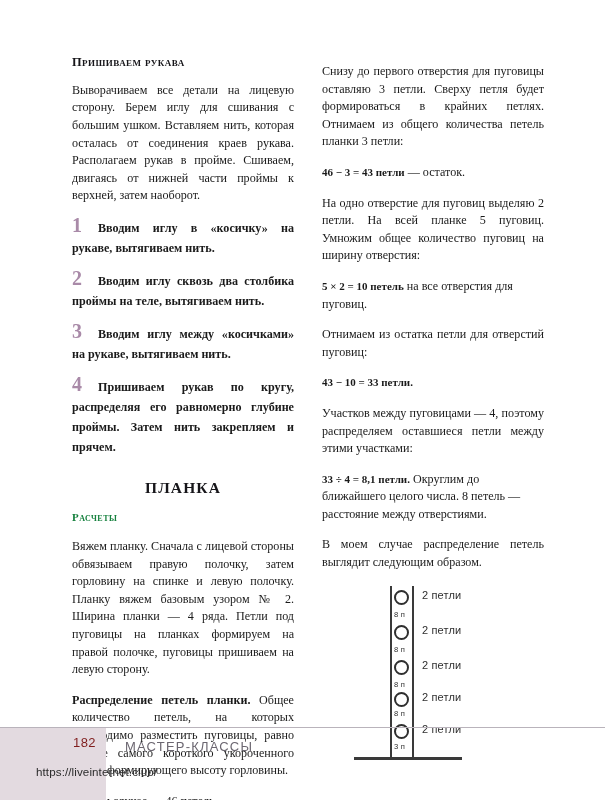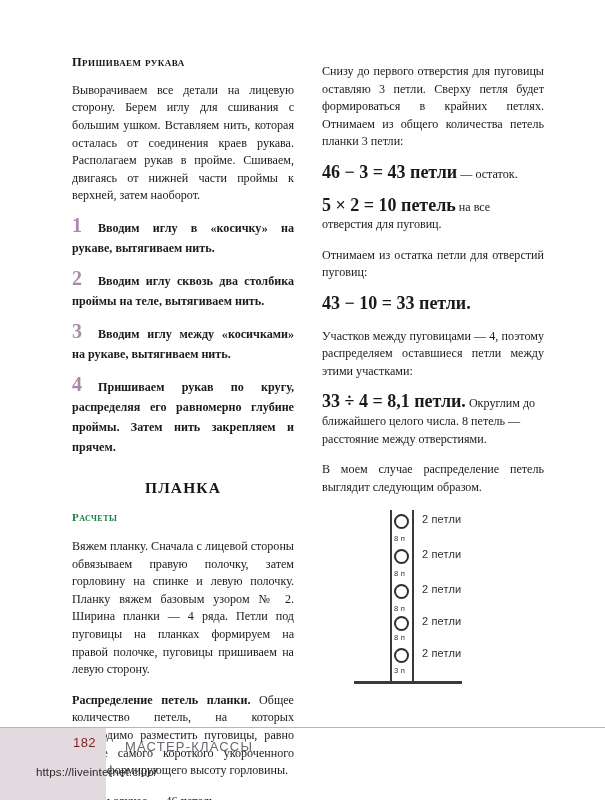--- a/index.html
+++ b/index.html
@@ -90,21 +90,21 @@
 
   
   p.formula {
     font-size: 12.1px;
     line-height: 17.6px;
     margin: 0 0 13px 0;
     text-align: left;
   }
   .formula b {
     font-weight: bold;
-    font-size: 18px;
+    font-size: 11px;
   }
   .formula .after {
     font-weight: normal;
   }
 
   
   .step {
     position: relative;
     margin: 0 0 13px 0;
     min-height: 34px;
@@ -290,20 +290,21 @@
     </div>
 
     <div class="col col-right">
 
       <p class="body">Снизу до первого отверстия для пуговицы оставляю 3 петли. Сверху петля будет формироваться в крайних петлях. Отнимаем из общего количества петель планки 3 петли:</p>
 
       <p class="formula">
         <b>46 − 3 = 43 петли</b><span class="after"> — остаток.</span>
       </p>
 
+      <p class="body">На одно отверстие для пуговиц выделяю 2 петли. На всей планке 5 пуговиц. Умножим общее количество пуговиц на ширину отверстия:</p>
 
       <p class="formula">
         <b>5 × 2 = 10 петель</b><span class="after"> на все отверстия для пуговиц.</span>
       </p>
 
       <p class="body">Отнимаем из остатка петли для отверстий пуговиц:</p>
 
       <p class="formula">
         <b>43 − 10 = 33 петли.</b><span class="after"></span>
       </p>

